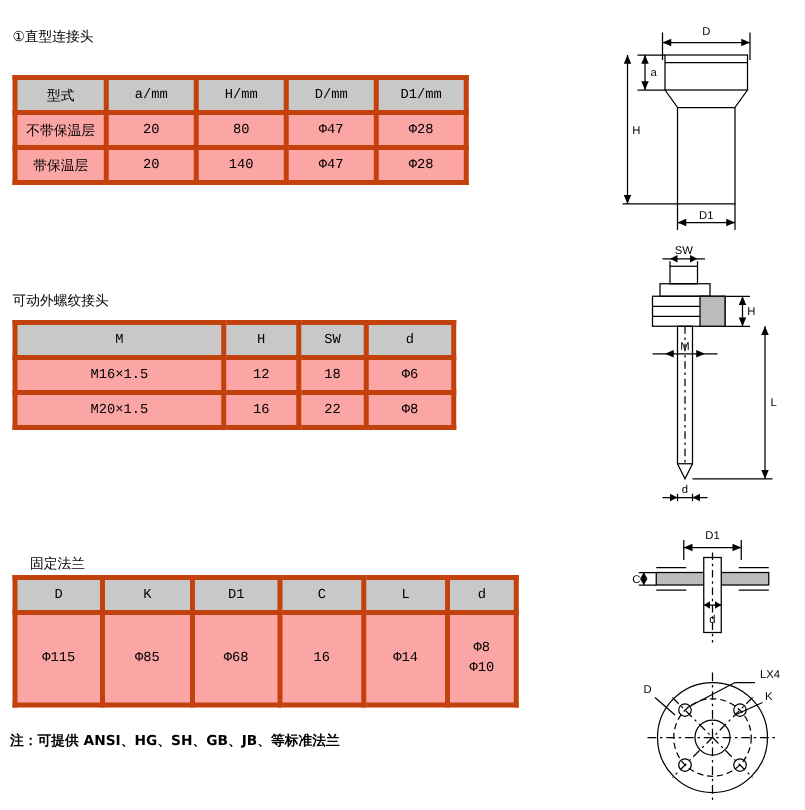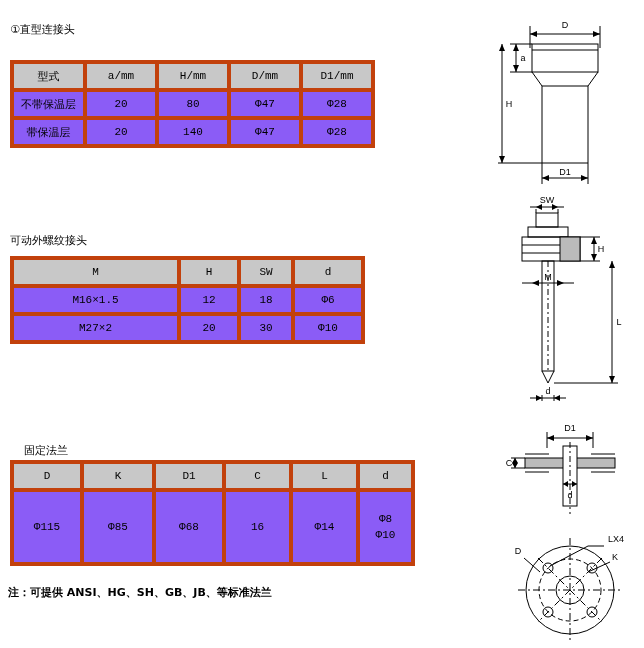--- a/index.html
+++ b/index.html
@@ -33,21 +33,21 @@
     vertical-align: middle;
     font-weight: normal;
     font-size: 11px;
     padding: 0;
     height: 24px;
   }
   table.spec thead td {
     background: #c8c8c8;
   }
   table.spec tbody td {
-    background: #8b5cf6;
+    background: #fca5a5;
     font-family: Liberation Mono, monospace;
   }
   .mono {
     font-family: "Liberation Mono", monospace;
     font-size: 10.5px;
   }
   .cn {
     font-family: "DejaVu Sans", sans-serif;
     font-size: 11px;
     text-align: center;
@@ -152,24 +152,24 @@
     </tr>
   </thead>
   <tbody>
     <tr>
       <td class="mono">M16×1.5</td>
       <td class="mono">12</td>
       <td class="mono">18</td>
       <td class="mono">Φ6</td>
     </tr>
     <tr>
-      <td class="mono">M27×2</td>
-      <td class="mono">20</td>
-      <td class="mono">30</td>
-      <td class="mono">Φ10</td>
+      <td class="mono">M20×1.5</td>
+      <td class="mono">16</td>
+      <td class="mono">22</td>
+      <td class="mono">Φ8</td>
     </tr>
   </tbody>
 </table>
 
 <table class="spec" id="table3">
   <colgroup>
       <col class="c0">
       <col class="c1">
       <col class="c2">
       <col class="c3">

